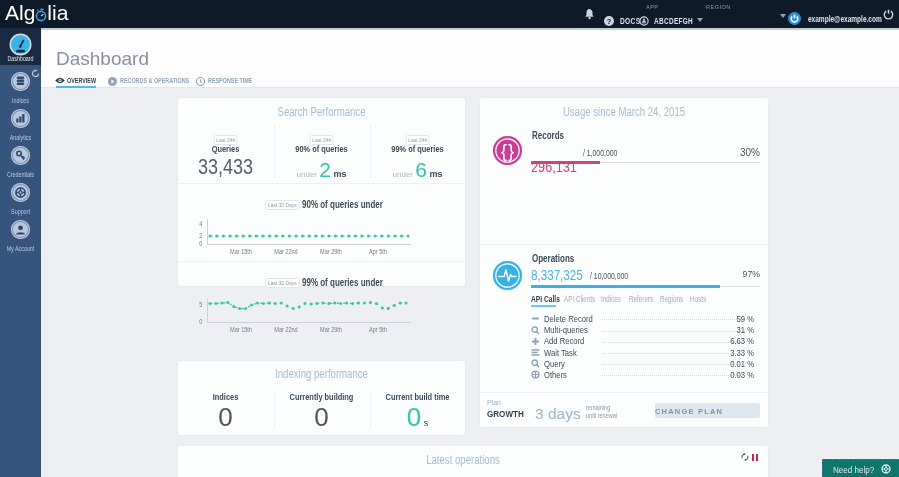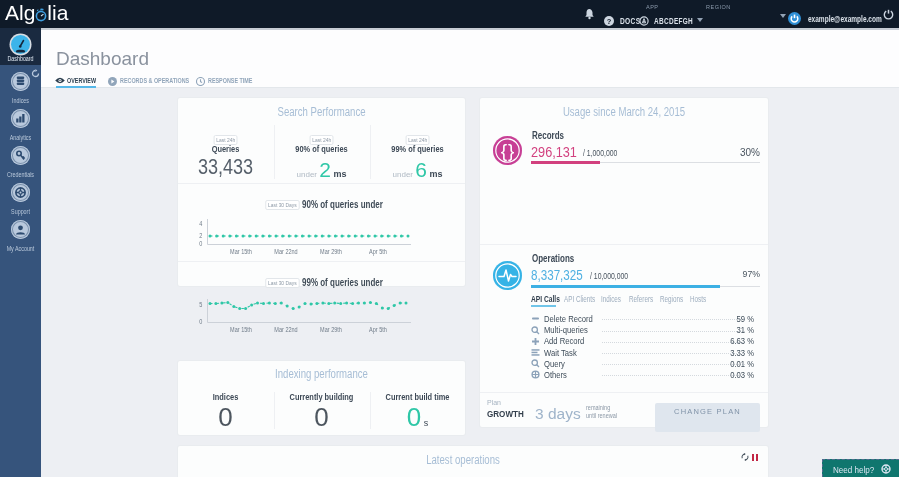--- a/index.html
+++ b/index.html
@@ -311,21 +311,21 @@
 </div>
 
 <div class="card" id="cardC" style="left:480px;top:98px;width:288px;height:329px">
   <div class="ctitle" style="top:7px">Usage since March 24, 2015</div>
 
   <div class="abs" style="left:12.5px;top:38px;width:29px;height:29px;border-radius:50%;background:#c73f95;box-shadow:inset 0 0 0 2.2px #c73f95, inset 0 0 0 3.4px #fff"></div>
   <svg class="abs" style="left:12.5px;top:38px" width="29" height="29" viewBox="0 0 29 29">
       <text x="15" y="21" font-size="19" fill="#fff" text-anchor="middle" font-family="Liberation Sans" letter-spacing="1">{}</text>
     </svg>
   <div class="abs" style="left:52px;top:32px;font-size:10px;font-weight:bold;color:#3d4956;transform:scaleX(.8);transform-origin:0 0">Records</div>
-  <div class="abs" style="left:51px;top:45px"><span class="num-big" style="color:#d2417f">296,131</span></div>
+  <div class="abs" style="left:51px;top:60px"><span class="num-big" style="color:#d2417f">296,131</span></div>
   <div class="abs" style="left:103px;top:50px;font-size:8.4px;color:#49545f;transform:scaleX(.82);transform-origin:0 0;white-space:nowrap">/ 1,000,000</div>
   <div class="abs" style="left:230px;top:49px;width:50px;text-align:right;font-size:10px;color:#49545f">30%</div>
   <div class="abs" style="left:51px;top:64px;width:228.5px;height:1px;background:#dcdfe3"></div>
   <div class="abs" style="left:51px;top:62.5px;width:69px;height:3px;background:#d2407e"></div>
   <div class="hdiv" style="left:0;top:145.5px;width:288px"></div>
 
   <div class="abs" style="left:12.5px;top:163px;width:29px;height:29px;border-radius:50%;background:#35b3e6;box-shadow:inset 0 0 0 2.2px #35b3e6, inset 0 0 0 3.4px #fff"></div>
   <svg class="abs" style="left:12.5px;top:163px" width="29" height="29" viewBox="0 0 29 29">
       <polyline points="6,15.5 11,15.5 13,9 15.5,20 17.5,13.5 19,15.5 23,15.5" fill="none" stroke="#fff" stroke-width="1.5" stroke-linejoin="round" stroke-linecap="round"></polyline>
     </svg>
@@ -400,21 +400,21 @@
     </div>
 <div class="abs row-lbl" style="left:64px;top:271.9px">Others</div>
 <div class="abs leader" style="left:122px;top:277.4px;width:143px"></div>
 <div class="abs row-lbl" style="left:230px;top:271.9px;width:50px;text-align:right">0.03 %</div>
   <div class="hdiv" style="left:0;top:294px;width:288px"></div>
 
   <div class="abs" style="left:7px;top:301px;font-size:7px;color:#a7b4c2">Plan</div>
   <div class="abs" style="left:7px;top:310px;font-size:9.5px;font-weight:bold;color:#333f4c;letter-spacing:0;transform:scaleX(.85);transform-origin:0 0">GROWTH</div>
   <div class="abs" style="left:55px;top:307px;font-size:15.5px;color:#9fb4ca">3 days</div>
   <div class="abs" style="left:106px;top:306px;font-size:6.5px;color:#8b98a6;line-height:7.5px;transform:scaleX(.85);transform-origin:0 0">remaining<br>until renewal</div>
-  <div class="abs" style="left:175px;top:305px;width:105px;height:29px;background:#dfe6ee;border-radius:2px;text-align:center;line-height:18.5px;font-size:7.5px;font-weight:normal;color:#8093a8;letter-spacing:1.2px">CHANGE PLAN</div>
+  <div class="abs" style="left:175px;top:305px;width:105px;height:15px;background:#dfe6ee;border-radius:2px;line-height:18.5px;font-size:7.5px;font-weight:bold;color:#8093a8;letter-spacing:1.2px">CHANGE PLAN</div>
 </div>
 
 <div class="card" id="cardD" style="left:178px;top:446px;width:590px;height:40px">
   <div class="ctitle" style="top:7px;width:570px">Latest operations</div>
   <svg class="abs" style="left:563px;top:7px" width="8" height="8" viewBox="0 0 10 10">
       <g stroke="#4a5560" fill="none" stroke-width="1.3">
         <path d="M1.6 6.5 A3.6 3.6 0 0 1 4.8 1.4"></path>
         <path d="M8.4 3.5 A3.6 3.6 0 0 1 5.2 8.6"></path>
       </g>
       <path d="M3.6 0 L6 1.4 L3.7 2.9 Z" fill="#4a5560"></path>

